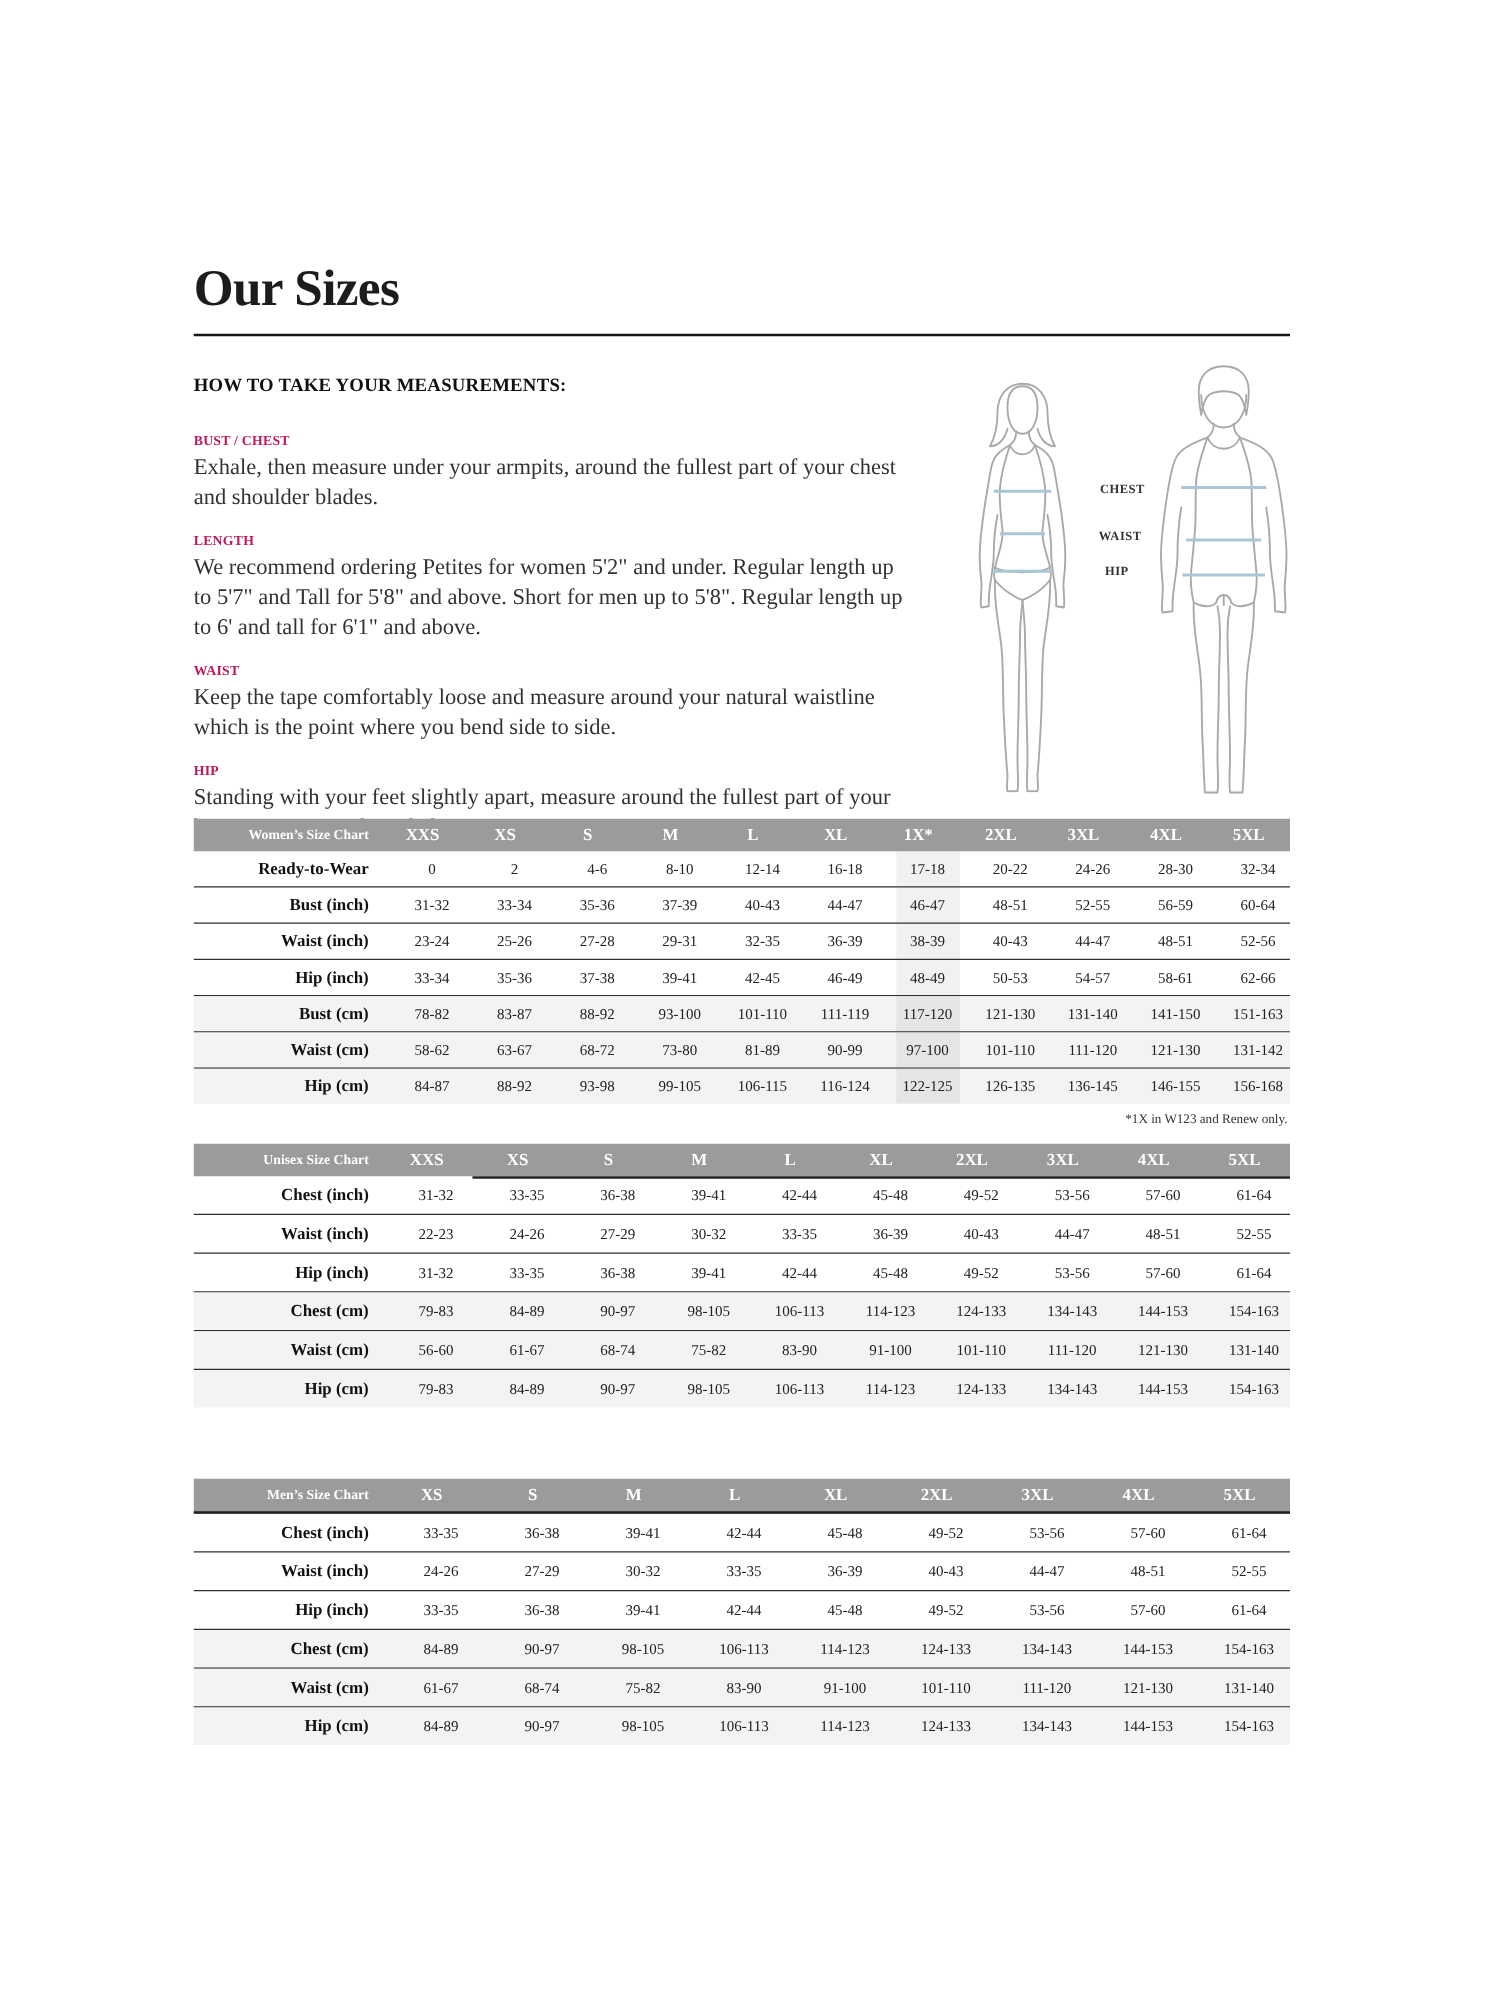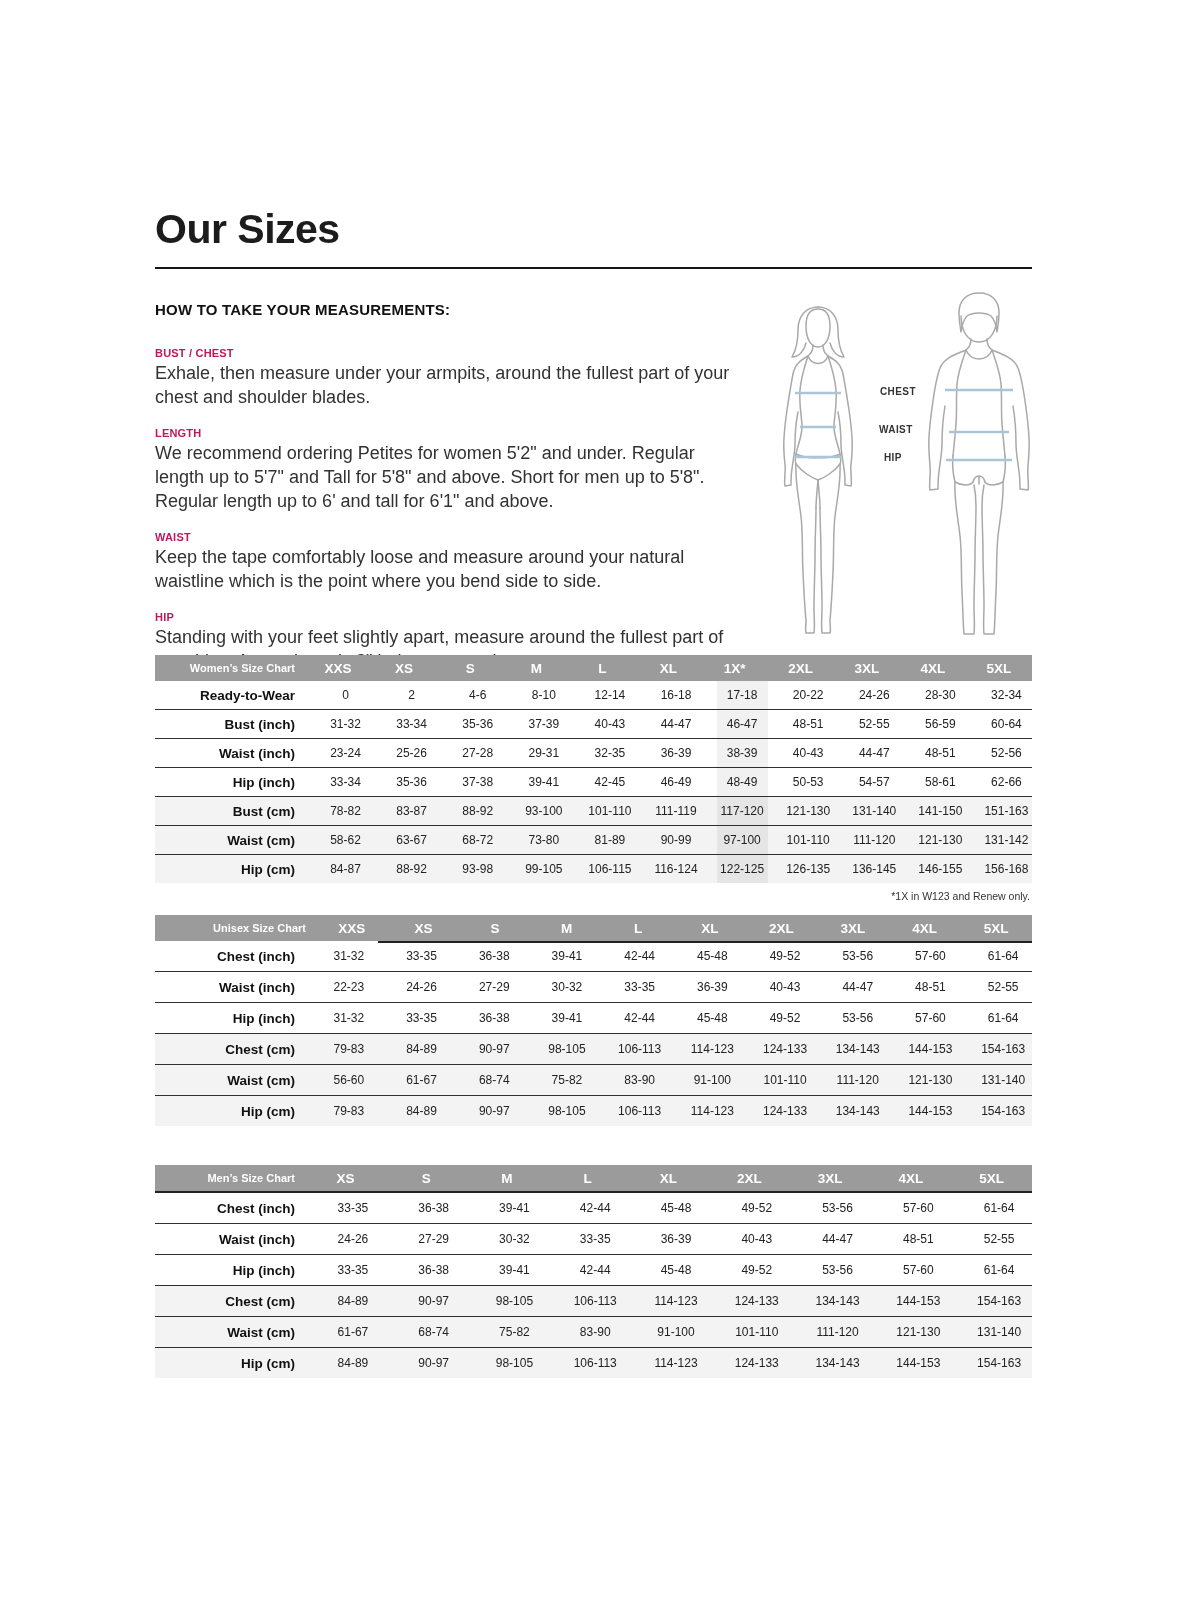--- a/index.html
+++ b/index.html
@@ -1,17 +1,17 @@
 <!DOCTYPE html>
 <html><head>
 <meta charset="utf-8">
 <style>
   html,body{margin:0;padding:0;background:#fff;}
   .page{position:relative;width:1200px;height:1600px;background:#fff;overflow:hidden;
-        font-family:Liberation Sans, sans-serif;color:#222;}
+        font-family:Liberation Serif, serif;color:#222;}
 
   
   .title{position:absolute;left:155px;top:206px;margin:0;font-size:41px;font-weight:bold;
          letter-spacing:-0.5px;color:#1c1c1c;}
   .title-rule{position:absolute;left:155px;top:267px;width:877px;height:2px;background:#161616;}
 
   
   .intro{position:absolute;left:155px;top:301px;width:578px;}
   .howto{font-size:15px;font-weight:bold;color:#111;margin:0 0 29px 0;letter-spacing:.2px;}
   .sec{margin-bottom:17px;}
@@ -27,21 +27,21 @@
   .female-svg{position:absolute;left:28px;top:22px;}
   .male-svg{position:absolute;left:176px;top:8px;}
   .body-line{stroke:#a9a9a9;stroke-width:1.5;fill:none;stroke-linecap:round;stroke-linejoin:round;}
   .measure-line{stroke:#a9c6d6;stroke-width:2.4;fill:none;}
 
   
   #tables{position:absolute;left:155px;top:655px;width:877px;height:760px;}
   .sizetable{position:absolute;left:0;width:877px;}
   .sizetable.t0{top:0;}
   .sizetable.t1{top:260px;}
-  .sizetable.t2{top:510px;}
+  .sizetable.t2{top:528px;}
   .thead{display:grid;height:26px;align-items:center;background:#9b9b9b;color:#fff;position:relative;}
   .thead.full-line{border-bottom:2px solid #222;}
   .partial-line{position:absolute;left:223px;right:0;bottom:-2px;height:2px;background:#222;}
   .tname{font-size:11px;font-weight:bold;text-align:right;padding-right:10px;}
   .thcell{font-size:13.5px;font-weight:bold;text-align:center;}
   .trow{display:grid;height:28px;align-items:stretch;border-bottom:1.6px solid #2f2f2f;gap:15px;}
   .t1 .trow,.t2 .trow{height:30px;}
   .sizetable div:last-of-type{border-bottom:none;}
   .trow.shaded{background:#f3f3f3;}
   .tlabel{font-size:13.5px;font-weight:bold;text-align:right;padding-right:10px;color:#111;
@@ -242,21 +242,21 @@
           <span class="tcell">116-124</span>
           <span class="tcell hl">122-125</span>
           <span class="tcell">126-135</span>
           <span class="tcell">136-145</span>
           <span class="tcell">146-155</span>
           <span class="tcell">156-168</span>
         </div>
         <p class="footnote">*1X in W123 and Renew only.</p>
       </div>
       <div class="sizetable t1">
-        <div class="thead" style="grid-template-columns: 150px repeat(10, 1fr); padding-left: 11px;">
+        <div class="thead" style="grid-template-columns: 150px repeat(10, 1fr);">
           <span class="tname">Unisex Size Chart</span>
           <span class="thcell">XXS</span>
           <span class="thcell">XS</span>
           <span class="thcell">S</span>
           <span class="thcell">M</span>
           <span class="thcell">L</span>
           <span class="thcell">XL</span>
           <span class="thcell">2XL</span>
           <span class="thcell">3XL</span>
           <span class="thcell">4XL</span>

